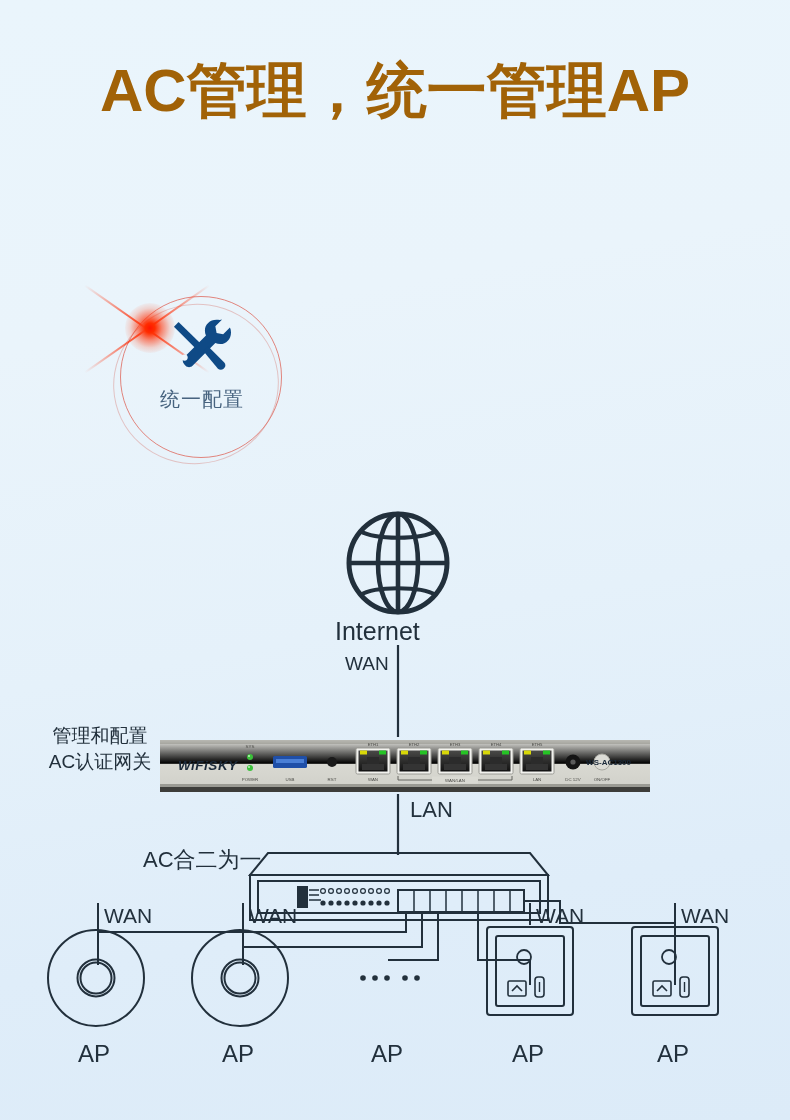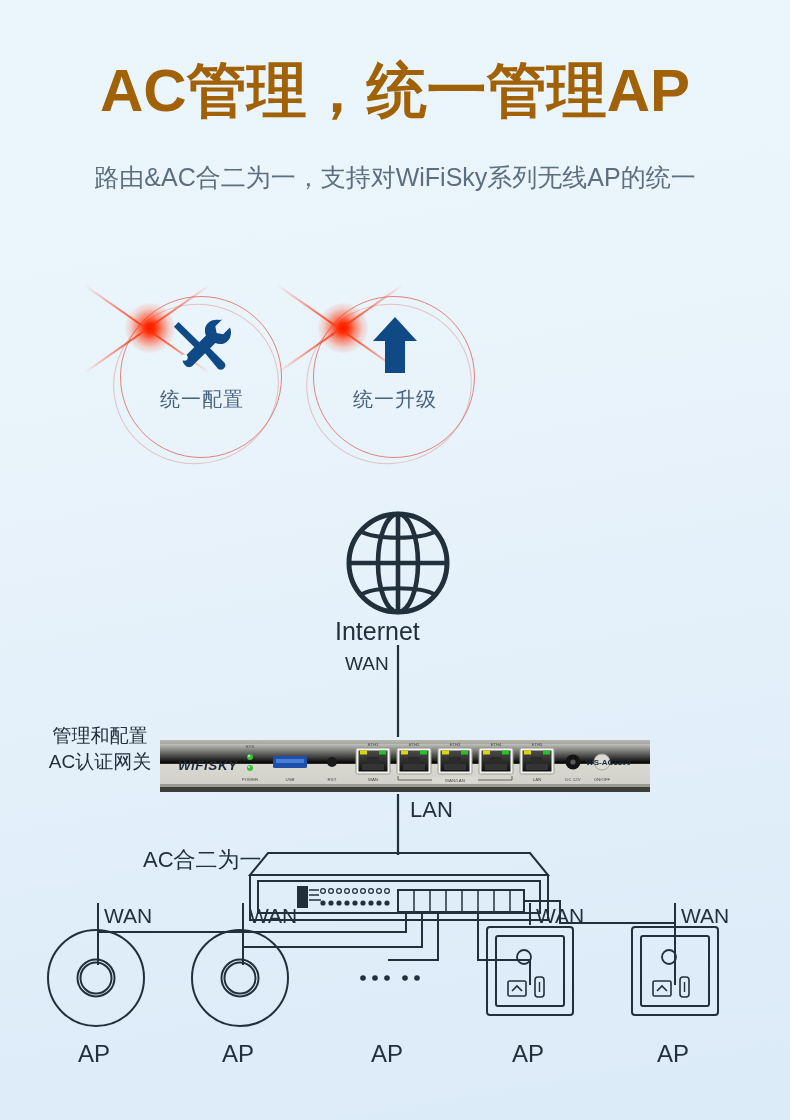--- a/index.html
+++ b/index.html
@@ -67,21 +67,20 @@
   
   .router{position:absolute;left:160px;top:245px;width:490px;height:53px;}
 </style>
 </head>
 <body>
 
 <div class="stage">
 
   <div class="hdr-title">AC管理，统一管理AP</div>
   <div class="hdr-sub">
-    <span>路由&amp;AC合二为一，支持对WiFiSky系列无线AP的统一</span>
   </div>
 
   <div class="features">
 
     <div class="feat f1">
       <div class="ring2"></div>
       <div class="ring"></div>
       <div class="spark">
         <div class="ray r1"></div>
           <div class="ray r2"></div>
@@ -95,37 +94,20 @@
             <path d="M47 4c-7 0-12 5-12 11 0 2 .4 3.6 1.1 5.2L13.6 42.8c-2 2-2 5.2 0 7.2l1.4 1.4c2 2 5.2 2 7.2 0L45.8 27.9c1.6.7 3.3 1.1 5.2 1.1 6 0 11-5 11-12 0-2-.4-3.6-1.1-5.2l-7 7-6.8-1.3-1.3-6.8 7-7C51.2 4.4 49.2 4 47 4z"></path>
             <path d="M7.5 6.5 3 11l22.5 22.5 5-5L8 6.5z"></path>
             <path d="M33.5 36.5 38.5 31.5 55 48c1.6 1.6 1.6 4.2 0 5.8l-.7.7c-1.6 1.6-4.2 1.6-5.8 0L33.5 36.5z"></path>
             <circle cx="14" cy="43" r="3.2" fill="#eef6fb"></circle>
           </g>
         </svg>
       </div>
       <div class="feat-label">统一配置</div>
     </div>
 
-    <div class="feat f2">
-      <div class="ring2"></div>
-      <div class="ring"></div>
-      <div class="spark">
-        <div class="ray r1"></div>
-          <div class="ray r2"></div>
-          <div class="ray r3"></div>
-          <div class="ray r4"></div>
-        <div class="glow"></div>
-      </div>
-      <div class="feat-icon">
-        <svg width="46" height="60" viewBox="0 0 46 60">
-          <path d="M23 2 45 26H33v32H13V26H1z" fill="#0f4a86"></path>
-        </svg>
-      </div>
-      <div class="feat-label">统一升级</div>
-    </div>
 
   </div>
 
   <div class="diagram">
 
     <svg class="dg-svg" width="790" height="620" viewBox="0 0 790 620">
       <g stroke="#22303c" stroke-width="2" fill="none" stroke-linejoin="miter">
 
         <g>
           <circle cx="398" cy="68" r="49" stroke-width="5"></circle>

